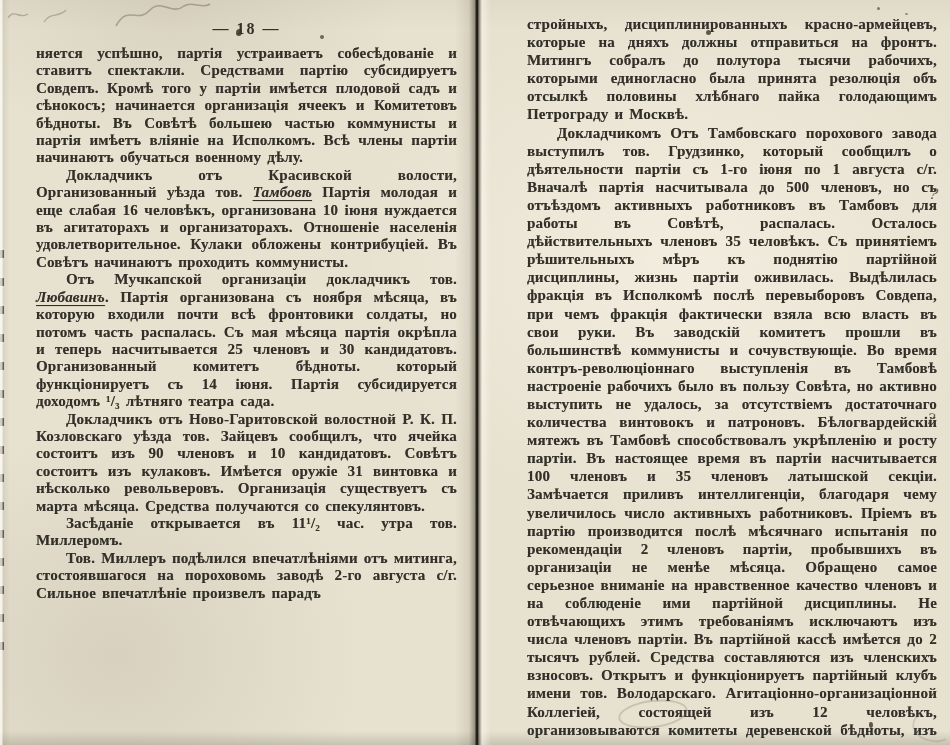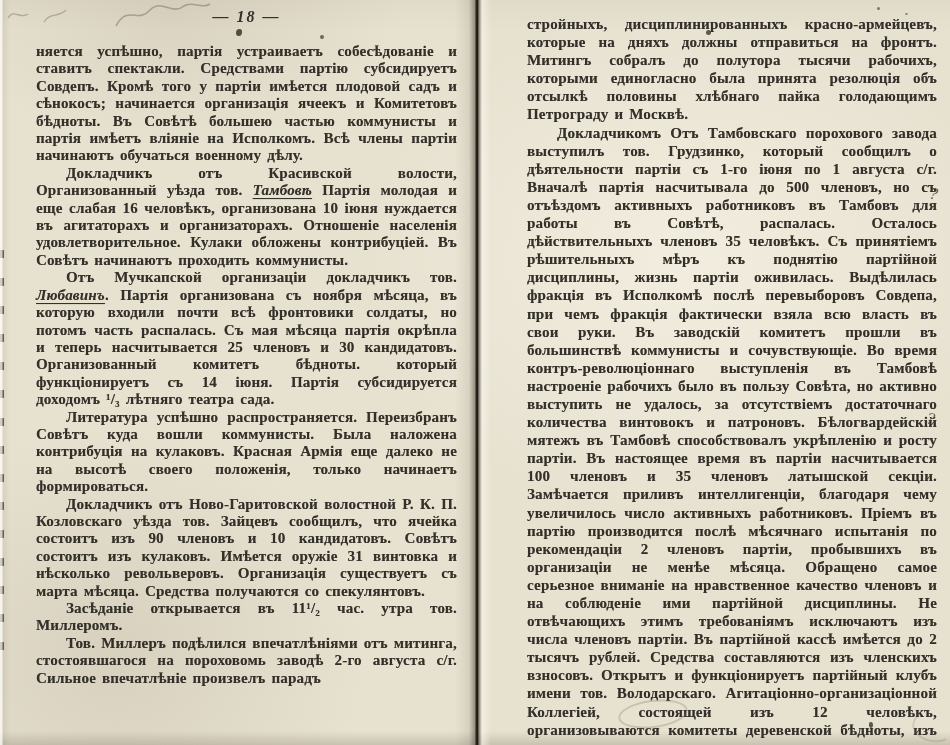--- a/index.html
+++ b/index.html
@@ -15,24 +15,24 @@
       linear-gradient(180deg, rgba(90,80,60,.05) 0, rgba(90,80,60,0) 30px),
       linear-gradient(0deg,  rgba(60,52,38,.18) 0, rgba(60,52,38,0) 14px);
     font-family:"Liberation Serif","DejaVu Serif",serif;
     color:#2f2c25;
   }
   .page{position:absolute;top:0;}
   .page-left{left:36px;width:421px;}
   .page-right{left:497px;width:440px;}
   .pagenum{
     text-align:center;font-weight:bold;font-size:16px;
-    letter-spacing:2px;padding-top:8px;color:#33302a;font-style:italic;
+    letter-spacing:2px;padding-top:20px;color:#33302a;
   }
   .page-right .pagenum{transform:translateX(-38px);}
-  .textblock{margin-top:17px;}
+  .textblock{margin-top:7px;}
   .page-right .textblock{margin-top:15px;}
   .para{
     margin:0;font-size:15px;line-height:17.4px;font-weight:bold;
     text-align:justify;color:#33302a;word-spacing:2px;letter-spacing:.2px;
     text-shadow:.2px .2px .4px rgba(55,48,38,.45);
   }
   .page-right .para{line-height:18.1px;margin-left:30px;}
   .para.indent{text-indent:30px;}
   .para.heading{
     text-align:center;text-indent:0;margin:10px 0 8px 0;
@@ -96,21 +96,20 @@
 <body>
 
 <div class="scan">
 
   <div class="page page-left">
     <div class="pagenum">— 18 —</div>
     <div class="textblock">
         <p class="para"><span class="run">няется успѣшно, партія устраиваетъ собесѣдованіе и ставитъ спектакли. Средствами партію субсидируетъ Совдепъ. Кромѣ того у партіи имѣется плодовой садъ и сѣнокосъ; начинается организація ячеекъ и Комитетовъ бѣдноты. Въ Совѣтѣ большею частью коммунисты и партія имѣетъ вліяніе на Исполкомъ. Всѣ члены партіи начинаютъ обучаться военному дѣлу.</span></p>
         <p class="para indent"><span class="run">Докладчикъ отъ Красивской волости, Организованный уѣзда тов. </span><span class="run r-iu">Тамбовѣ</span><span class="run"> Партія молодая и еще слабая 16 человѣкъ, организована 10 іюня нуждается въ агитаторахъ и организаторахъ. Отношеніе населенія удовлетворительное. Кулаки обложены контрибуціей. Въ Совѣтъ начинаютъ проходить коммунисты.</span></p>
         <p class="para indent"><span class="run">Отъ Мучкапской организаціи докладчикъ тов. </span><span class="run r-iu">Любавинъ</span><span class="run">. Партія организована съ ноября мѣсяца, въ которую входили почти всѣ фронтовики солдаты, но потомъ часть распалась. Съ мая мѣсяца партія окрѣпла и теперь насчитывается 25 членовъ и 30 кандидатовъ. Организованный комитетъ бѣдноты. который функціонируетъ съ 14 іюня. Партія субсидируется доходомъ ¹/₃ лѣтняго театра сада.</span></p>
-        <p class="para indent"><span class="run">Литература успѣшно распространяется. Переизбранъ Совѣтъ куда вошли коммунисты. Была наложена контрибуція на кулаковъ. Красная Армія еще далеко не на высотѣ своего положенія, только начинаетъ формироваться.</span></p>
         <p class="para indent"><span class="run">Докладчикъ отъ Ново-Гаритовской волостной Р. К. П. Козловскаго уѣзда тов. </span><span class="run r-i">Зайцевъ</span><span class="run"> сообщилъ, что ячейка состоитъ изъ 90 членовъ и 10 кандидатовъ. Совѣтъ состоитъ изъ кулаковъ. Имѣется оружіе 31 винтовка и нѣсколько револьверовъ. Организація </span><span class="run r-u">существуетъ</span><span class="run"> съ марта мѣсяца. Средства получаются со спекулянтовъ.</span></p>
         <p class="para indent"><span class="run">Засѣданіе открывается въ 11¹/₂ час. утра тов. Миллеромъ.</span></p>
         <p class="para indent"><span class="run">Тов. Миллеръ подѣлился впечатлѣніями отъ митинга, стостоявшагося на пороховомь заводѣ 2-го августа с/г. Сильное впечатлѣніе произвелъ парадъ</span></p>
       </div>
   </div>
 
   <div class="page page-right">
     <div class="textblock">
         <p class="para"><span class="run">стройныхъ, дисциплинированныхъ красно-армейцевъ, которые на дняхъ должны отправиться на фронтъ. Митингъ собралъ до полутора тысячи рабочихъ, которыми единогласно была принята резолюція объ отсылкѣ половины хлѣбнаго пайка голодающимъ Петрограду и Москвѣ.</span></p>
         <p class="para indent"><span class="run">Докладчикомъ Отъ Тамбовскаго порохового завода выступилъ тов. </span><span class="run r-u">Грудзинко,</span><span class="run"> который сообщилъ о дѣятельности партіи съ 1-го іюня по 1 августа с/г. Вначалѣ партія насчитывала </span><span class="run r-u">до 500 членовъ</span><span class="run">, но съ отъѣздомъ активныхъ работниковъ въ Тамбовъ для работы въ Совѣтѣ, распалась. Осталось дѣйствительныхъ членовъ 35 человѣкъ. Съ принятіемъ рѣшительныхъ мѣръ къ поднятію партійной дисциплины, жизнь партіи оживилась. Выдѣлилась фракція въ Исполкомѣ послѣ перевыборовъ Совдепа, при чемъ фракція фактически взяла всю власть въ свои руки. Въ заводскій комитетъ прошли въ большинствѣ коммунисты и сочувствующіе. Во время контръ-революціоннаго выступленія въ Тамбовѣ настроеніе рабочихъ было въ пользу Совѣта, но активно выступить не удалось, за отсутствіемъ достаточнаго количества винтовокъ и патроновъ. </span><span class="run r-u">Бѣлогвардейскій мятежъ въ Тамбовѣ способствовалъ укрѣпленію и росту партіи.</span><span class="run"> Въ настоящее время въ партіи насчитывается 100 членовъ и 35 членовъ латышской секціи. Замѣчается приливъ интеллигенціи, благодаря чему увеличилось число активныхъ работниковъ. Пріемъ въ партію производится послѣ мѣсячнаго испытанія по рекомендаціи 2 членовъ партіи, пробывшихъ въ организаціи не менѣе мѣсяца. Обращено самое серьезное вниманіе на нравственное качество членовъ и на соблюденіе ими партійной дисциплины. Не отвѣчающихъ этимъ требованіямъ исключаютъ изъ числа членовъ партіи. Въ партійной кассѣ имѣется до 2 тысячъ рублей. Средства составляются изъ членскихъ взносовъ. Открытъ и функціонируетъ партійный клубъ имени тов. Володарскаго. Агитаціонно-организаціонной Коллегіей, состоящей изъ 12 человѣкъ, организовываются комитеты деревенской бѣдноты, изъ которыхъ</span></p>

